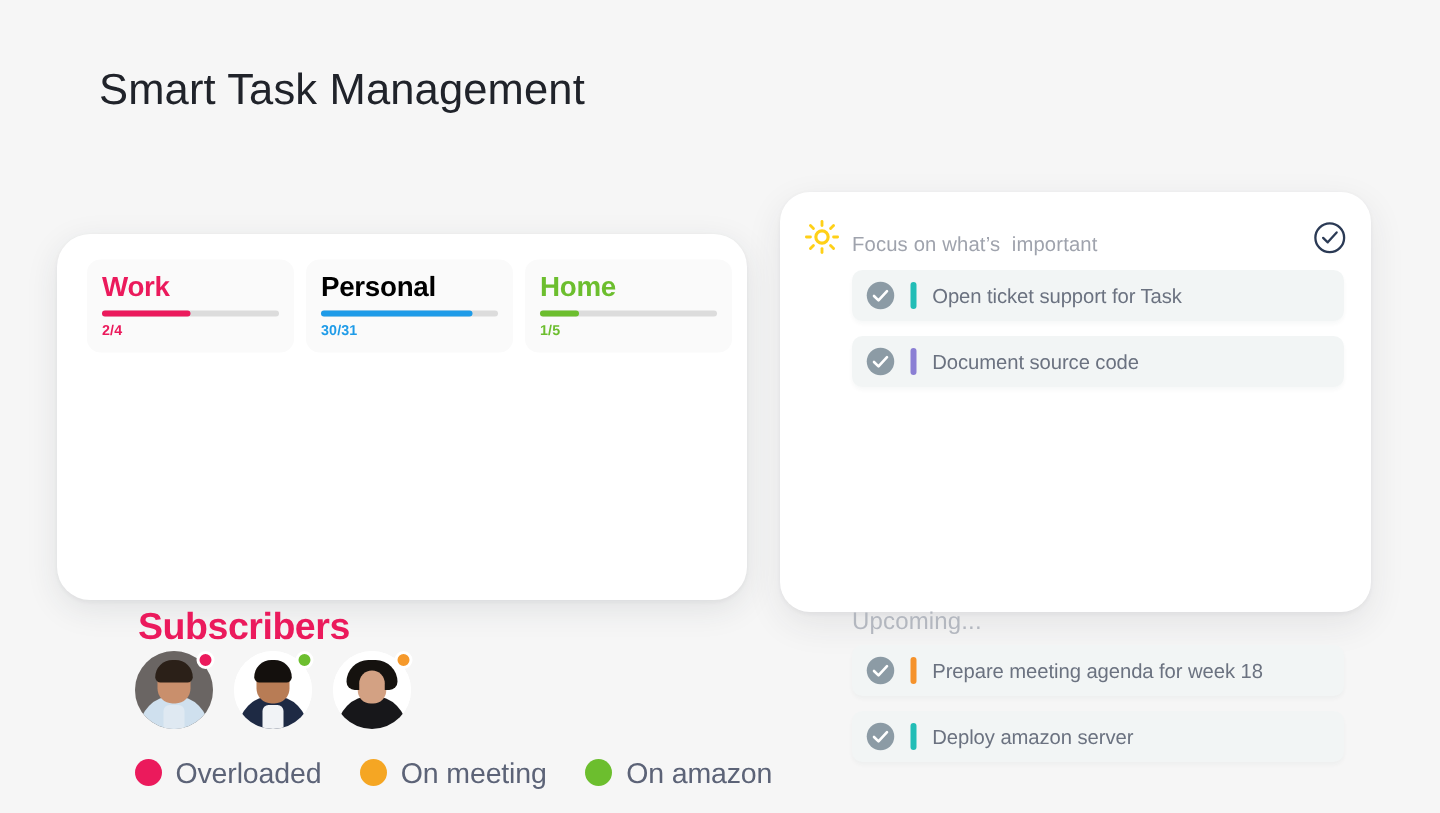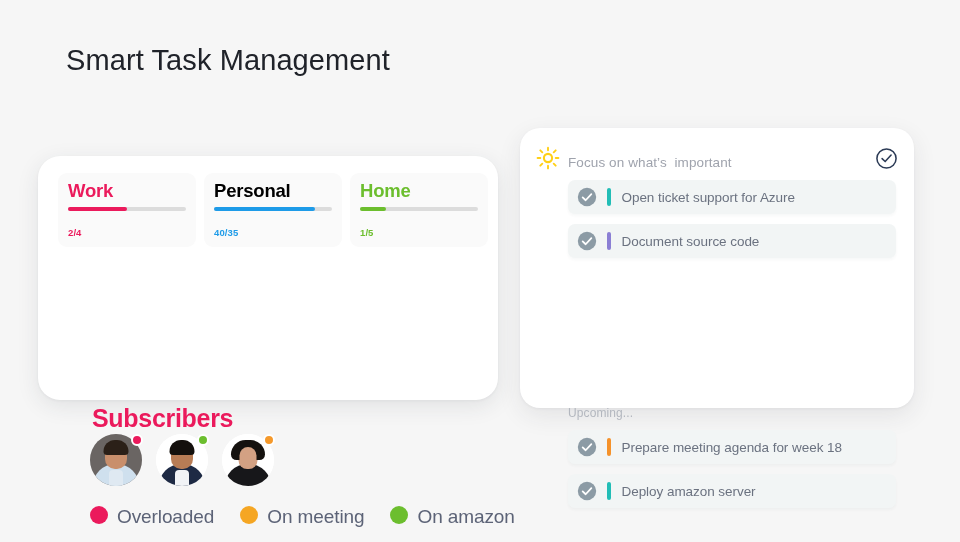--- a/index.html
+++ b/index.html
@@ -69,21 +69,21 @@
     width: 100%;
   }
   .cat-fill {
     position: absolute;
     left: 0;
     top: 0;
     height: 100%;
     border-radius: 3px;
   }
   .cat-count {
-    margin-top: 16px;
+    margin-top: 4px;
     font-size: 9.5px;
     font-weight: 700;
     letter-spacing: 0.1px;
   }
 
   
   #subscribers-title {
     position: absolute;
     left: 54px;
     top: 238px;
@@ -264,21 +264,21 @@
     font-size: 13.5px;
     color: #6b7280;
     font-weight: 400;
     letter-spacing: -0.05px;
     white-space: nowrap;
   }
   #upcoming-label {
     position: absolute;
     left: 48px;
     top: 278px;
-    font-size: 12px;
+    font-size: 16px;
     color: #b3b7bf;
     letter-spacing: 0.1px;
   }
 </style>
 </head>
 <body>
 
 <div id="page-title">Smart Task Management</div>
 
 <div id="left-card">
@@ -291,21 +291,21 @@
         <div class="cat-fill" style="width:50%;background:#eb1a5c;"></div>
       </div>
       <div class="cat-count" style="color:#eb1a5c;">2/4</div>
     </div>
 
     <div class="cat-card">
       <div class="cat-name" style="color:#000000;">Personal</div>
       <div class="cat-track">
         <div class="cat-fill" style="width:86%;background:#1e9be8;"></div>
       </div>
-      <div class="cat-count" style="color:#1e9be8;">40/35</div>
+      <div class="cat-count" style="color:#1e9be8;">30/31</div>
     </div>
 
     <div class="cat-card">
       <div class="cat-name" style="color:#6cbe2e;">Home</div>
       <div class="cat-track">
         <div class="cat-fill" style="width:22%;background:#6cbe2e;"></div>
       </div>
       <div class="cat-count" style="color:#6cbe2e;">1/5</div>
     </div>
 
@@ -397,21 +397,21 @@
   <div class="task-list">
 
     <div class="task-item">
       <span class="task-check">
         <svg width="20" height="20" viewBox="0 0 24 24">
           <circle cx="12" cy="12" r="11" fill="#8c9ba5"></circle>
           <polyline points="6.8,12.4 10.4,15.9 17.2,8.5" fill="none" stroke="#ffffff" stroke-width="2.1" stroke-linecap="round" stroke-linejoin="round"></polyline>
         </svg>
       </span>
       <span class="task-bar" style="background:#22bdb6;"></span>
-      <span class="task-label">Open ticket support for Azure</span>
+      <span class="task-label">Open ticket support for Task</span>
     </div>
 
     <div class="task-item">
       <span class="task-check">
         <svg width="20" height="20" viewBox="0 0 24 24">
           <circle cx="12" cy="12" r="11" fill="#8c9ba5"></circle>
           <polyline points="6.8,12.4 10.4,15.9 17.2,8.5" fill="none" stroke="#ffffff" stroke-width="2.1" stroke-linecap="round" stroke-linejoin="round"></polyline>
         </svg>
       </span>
       <span class="task-bar" style="background:#8b7fd4;"></span>

